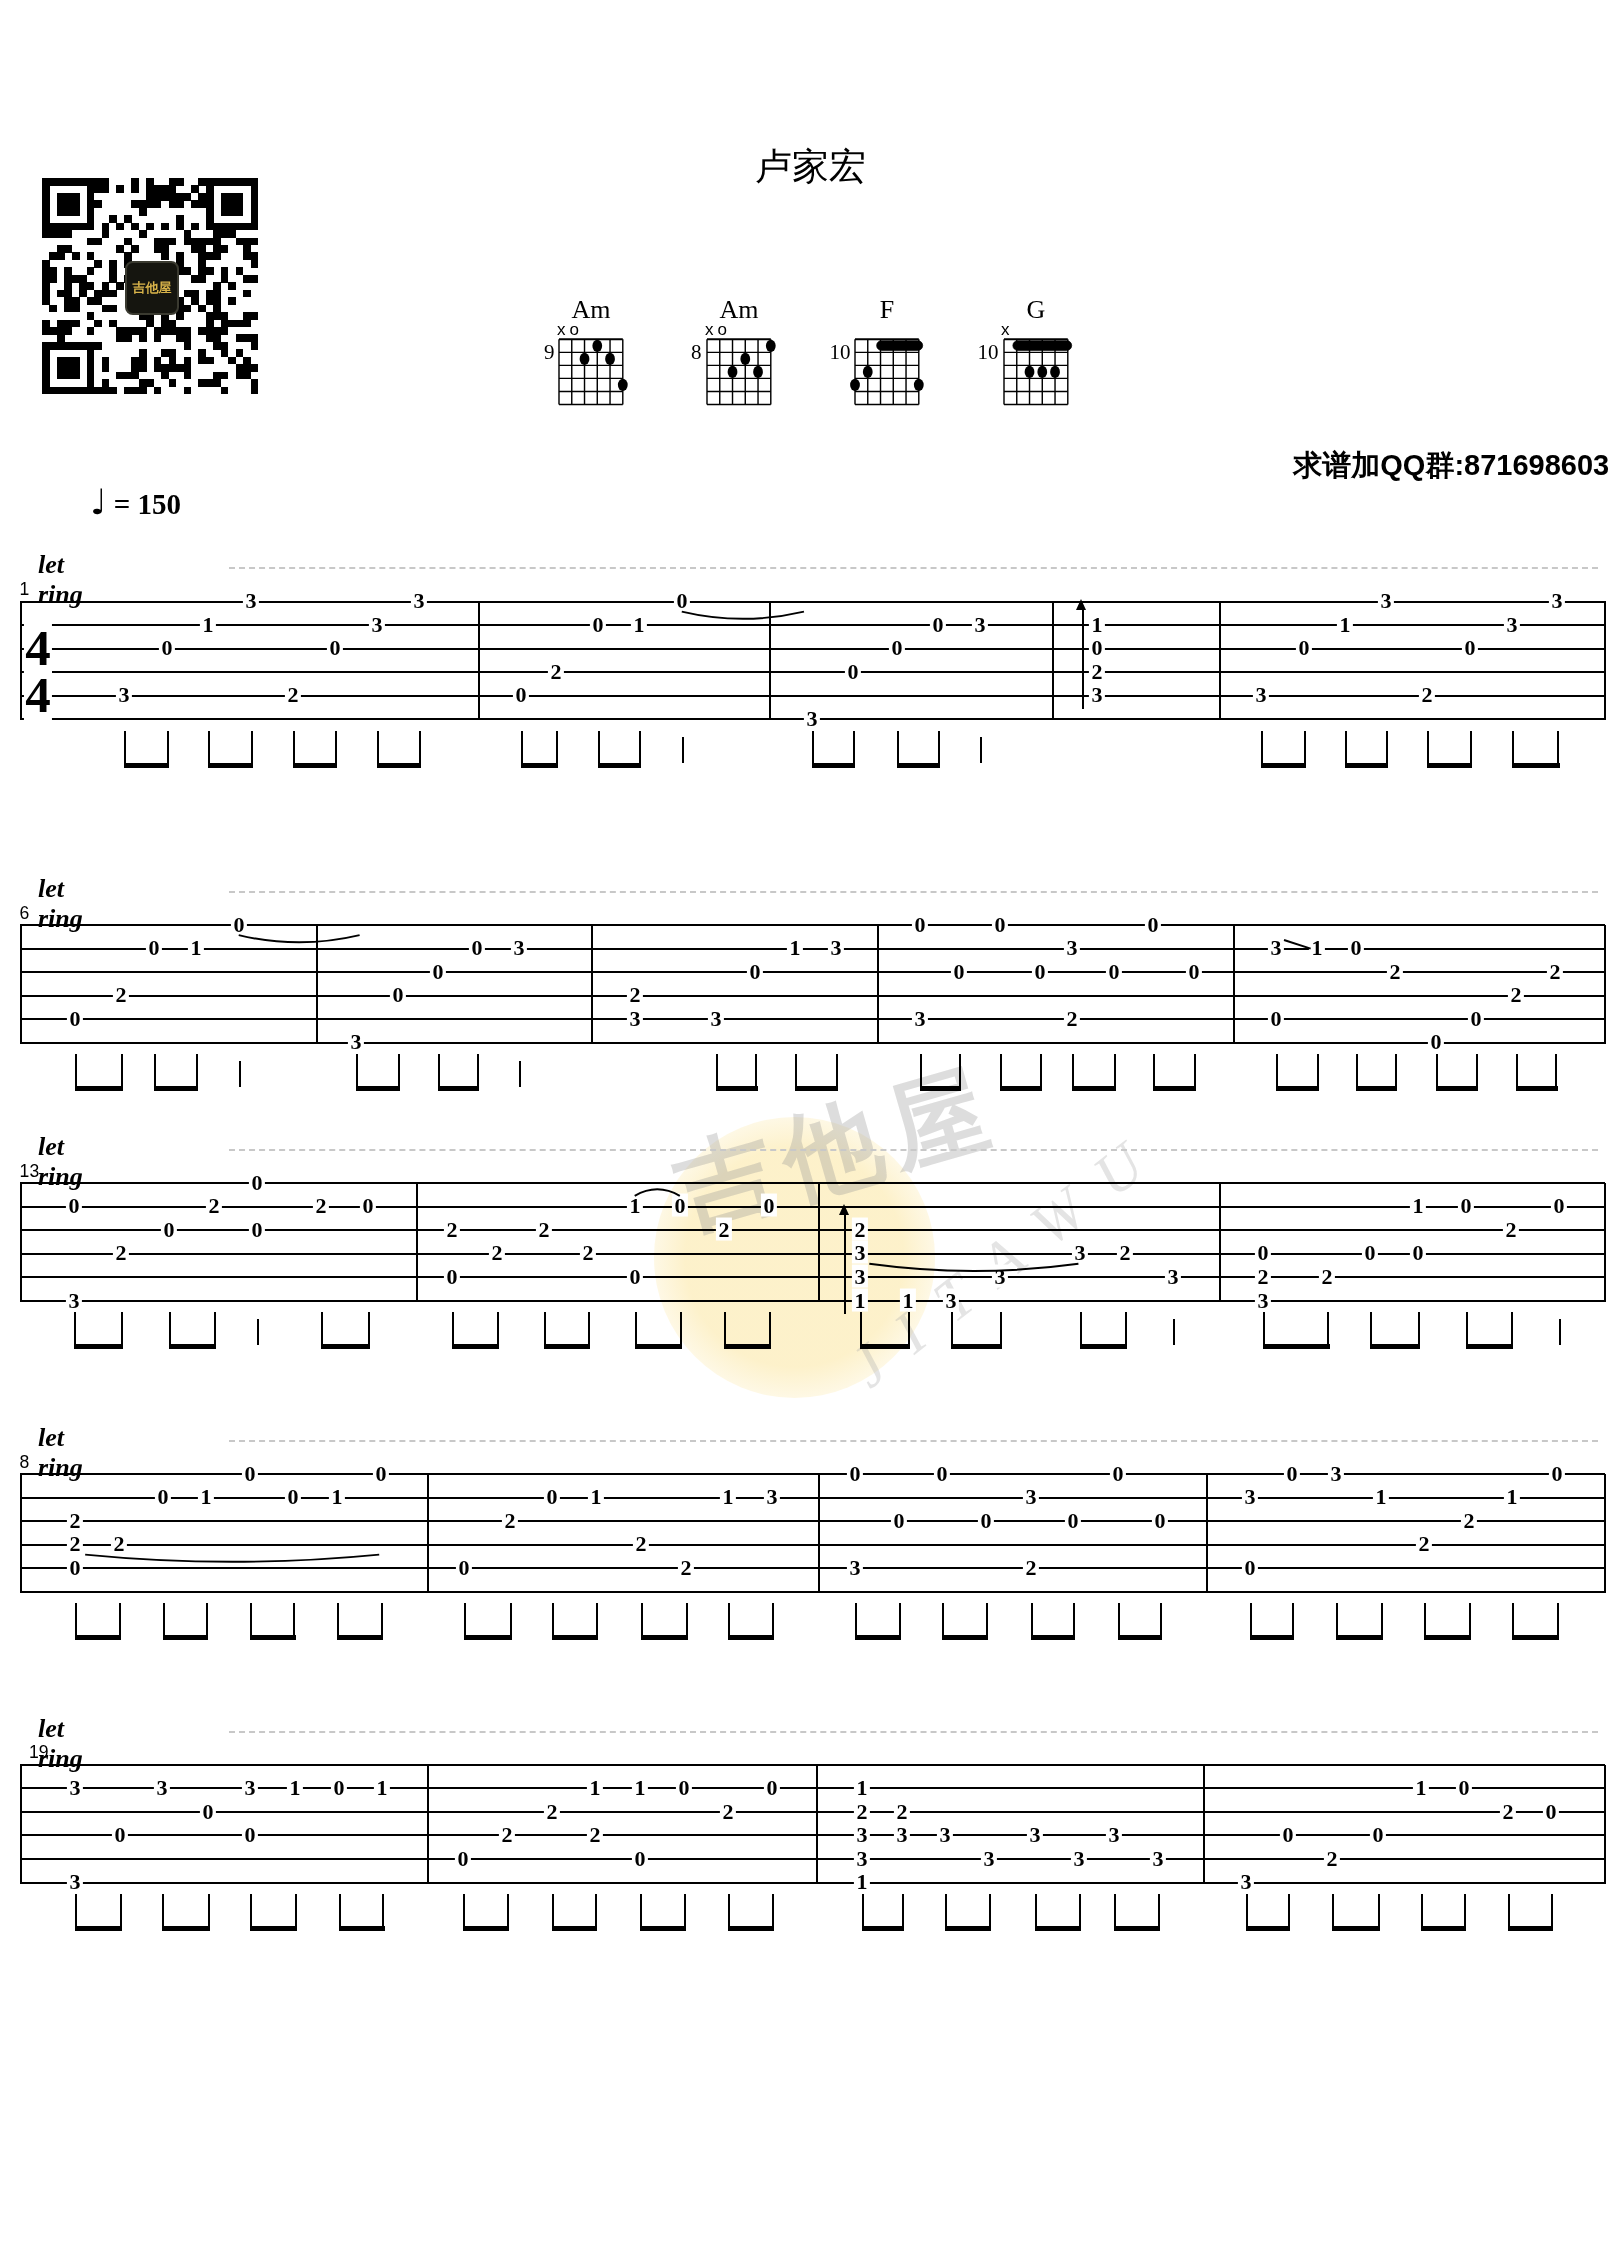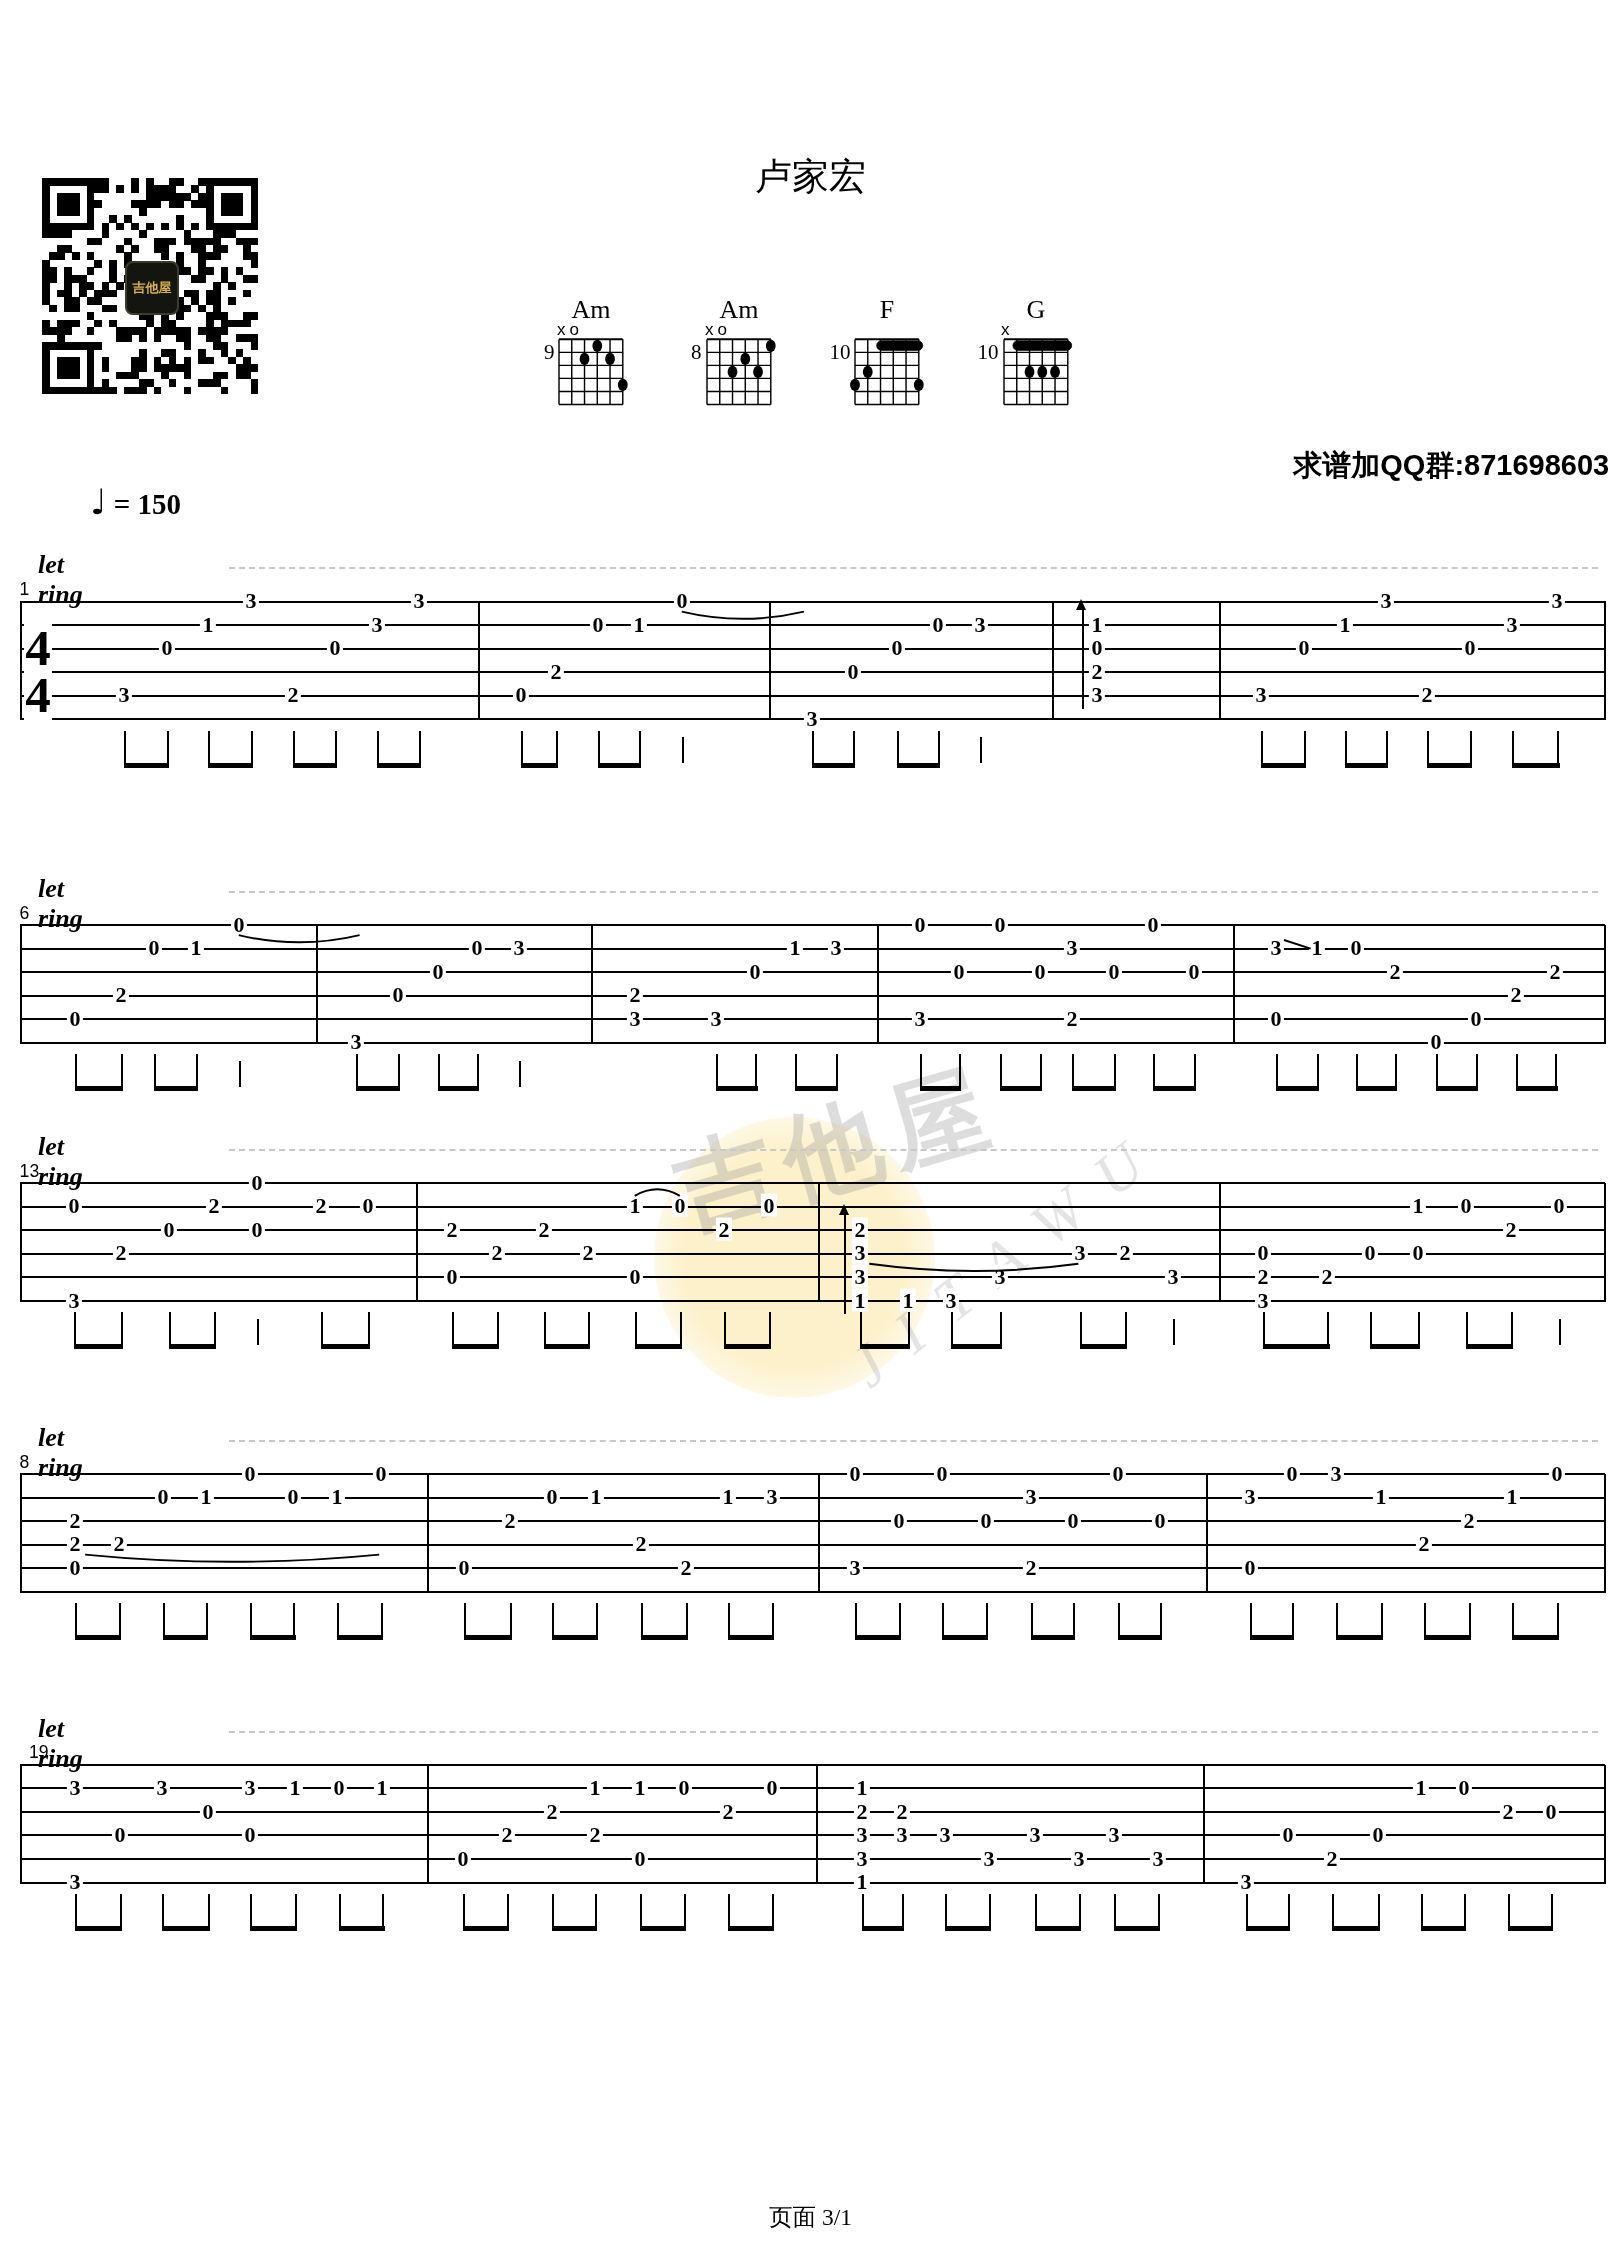--- a/index.html
+++ b/index.html
@@ -1,21 +1,21 @@
 <!DOCTYPE html>
 <html style="font-size:10.5px"><head>
 <meta charset="utf-8">
 <style>
   html,body{margin:0;padding:0;background:#fff;}
   body{width:1621px;height:2261px;position:relative;overflow:hidden;
        font-family:"Liberation Serif",serif;color:#000;}
   #page{position:absolute;inset:0;background:#ffffff;}
   .abs{position:absolute;}
   #title{left:0;width:1621px;top:9.1px;text-align:center;font-size:68px;font-weight:bold;letter-spacing:6.5px;}
-  #subtitle{left:0;width:1621px;top:152px;text-align:center;font-size:37px;}
+  #subtitle{left:0;width:1621px;top:142px;text-align:center;font-size:37px;}
   #qq{right:11.8px;top:446px;font-size:29px;font-weight:bold;font-family:"Liberation Sans",sans-serif;}
   #tempo{left:90px;top:482px;font-size:29px;font-weight:bold;}
   #tempo .nq{font-size:35px;font-family:"DejaVu Sans",sans-serif;}
   #footer{left:0;width:1621px;top:2201px;text-align:center;font-size:23.5px;}
   
   .chname{font-size:26px;text-align:center;}
   .chopen{font-size:17px;font-family:"Liberation Sans",sans-serif;letter-spacing:3.9px;}
   .chfret{font-size:21px;}
   .chgrid line,.chgrid rect.bar{stroke:#000;}
   
@@ -1025,15 +1025,14 @@
       <div class="stem" style="left:1378px;top:1894px;height:37px"></div>
       <div class="beambar" style="left:1332px;top:1926px;width:48px"></div>
       <div class="stem" style="left:1421px;top:1894px;height:37px"></div>
       <div class="stem" style="left:1464px;top:1894px;height:37px"></div>
       <div class="beambar" style="left:1421px;top:1926px;width:44px"></div>
       <div class="stem" style="left:1508px;top:1894px;height:37px"></div>
       <div class="stem" style="left:1551px;top:1894px;height:37px"></div>
       <div class="beambar" style="left:1508px;top:1926px;width:45px"></div>
     </div>
 
-  <div class="abs" id="footer">页面 3/1</div>
 </div>
 
 
 </body></html>

